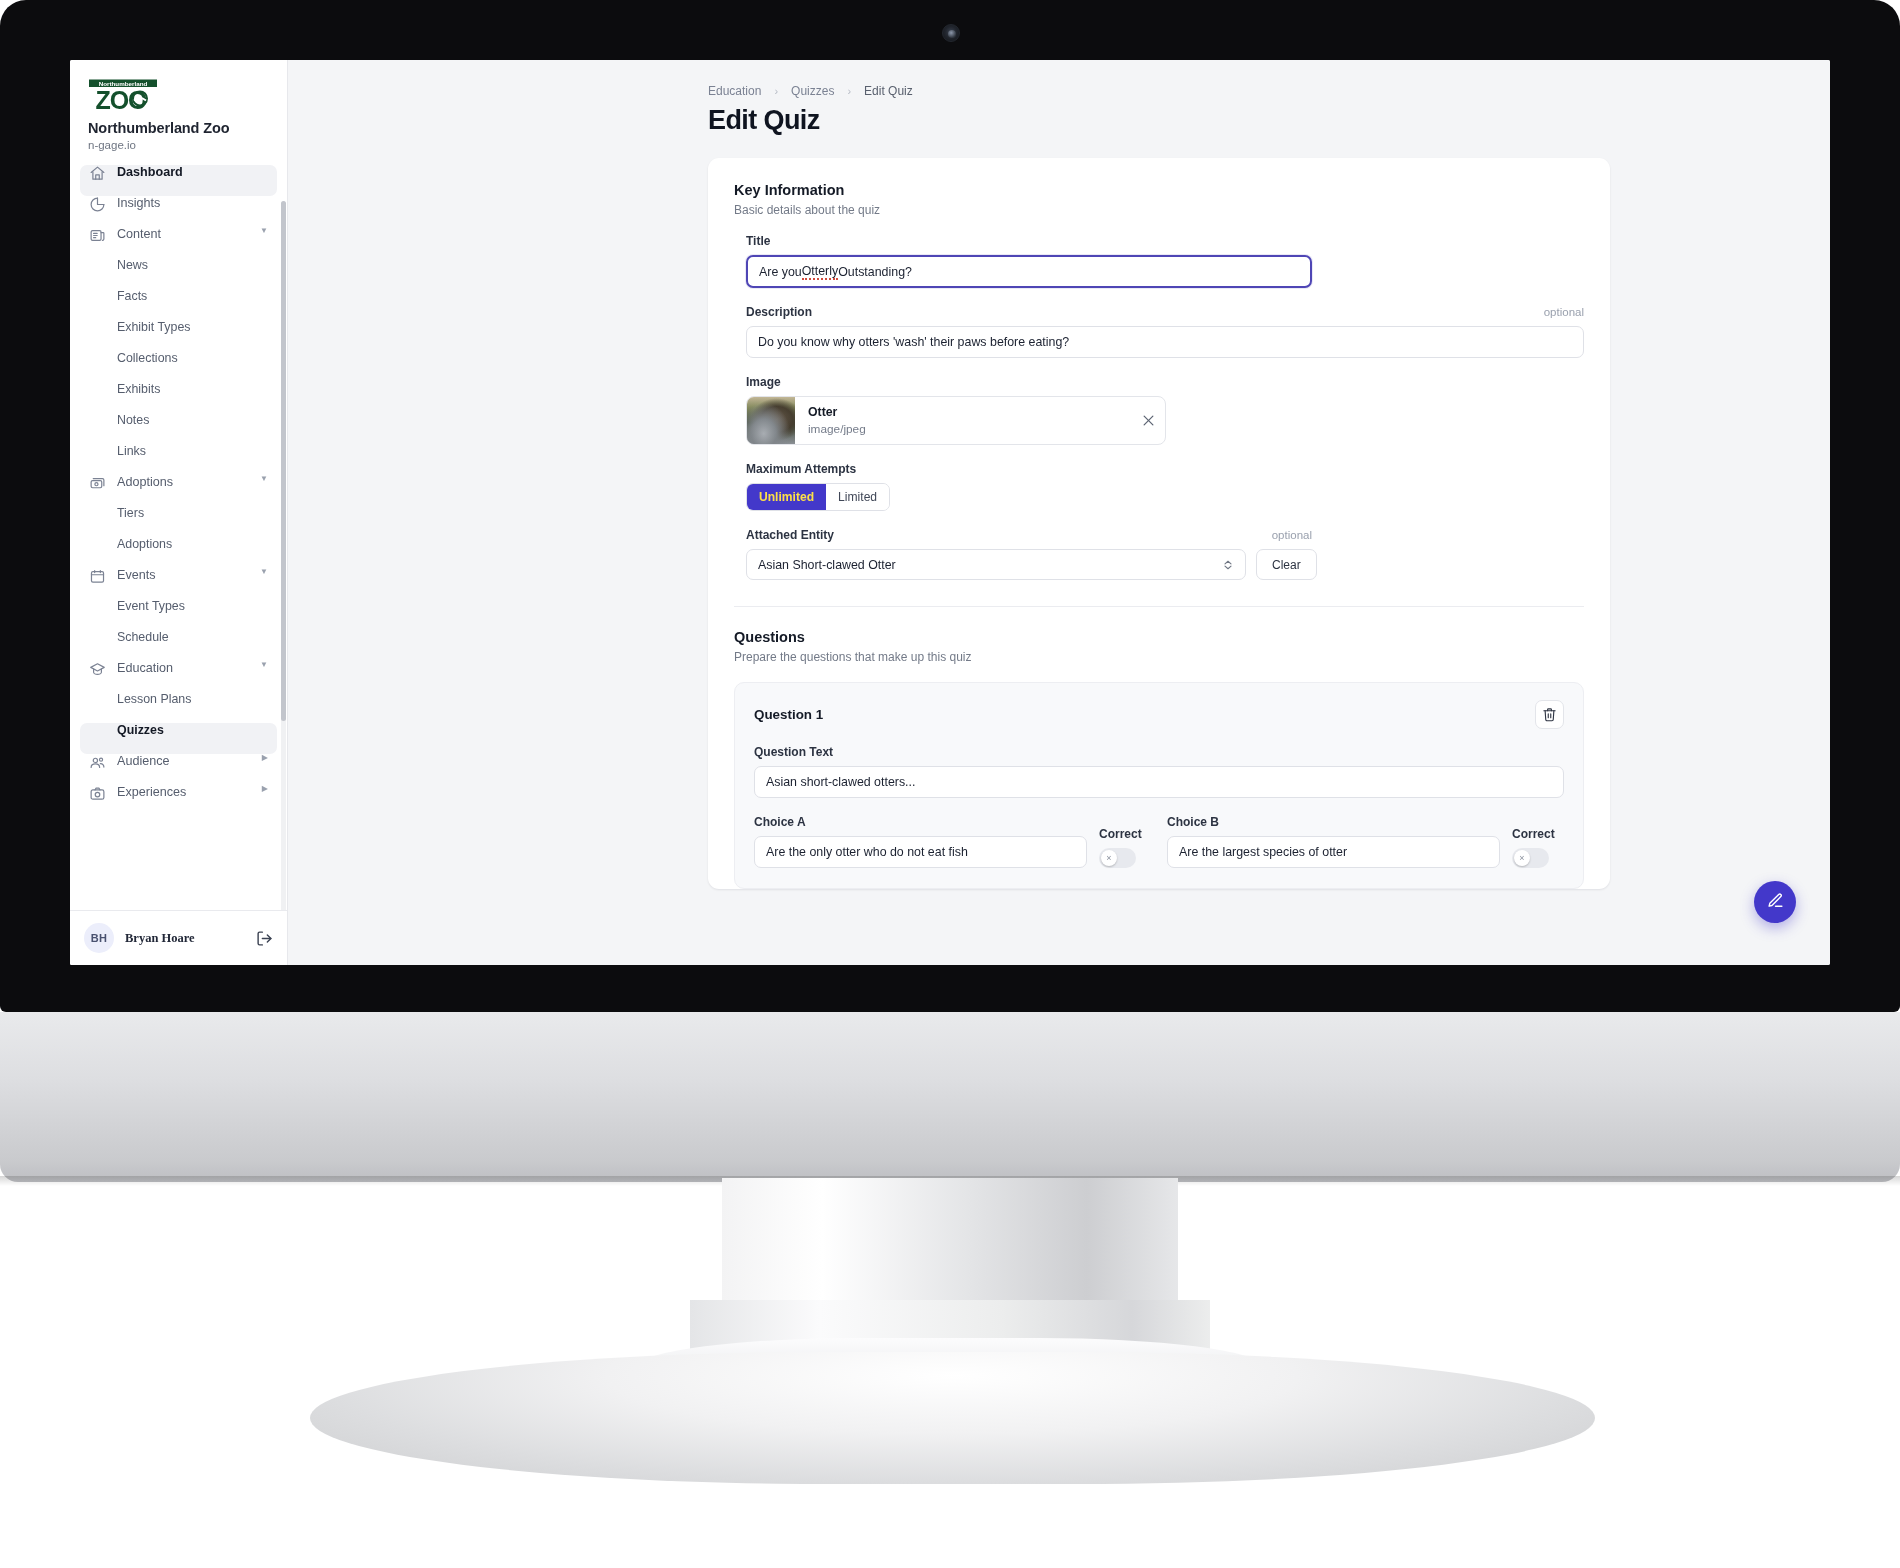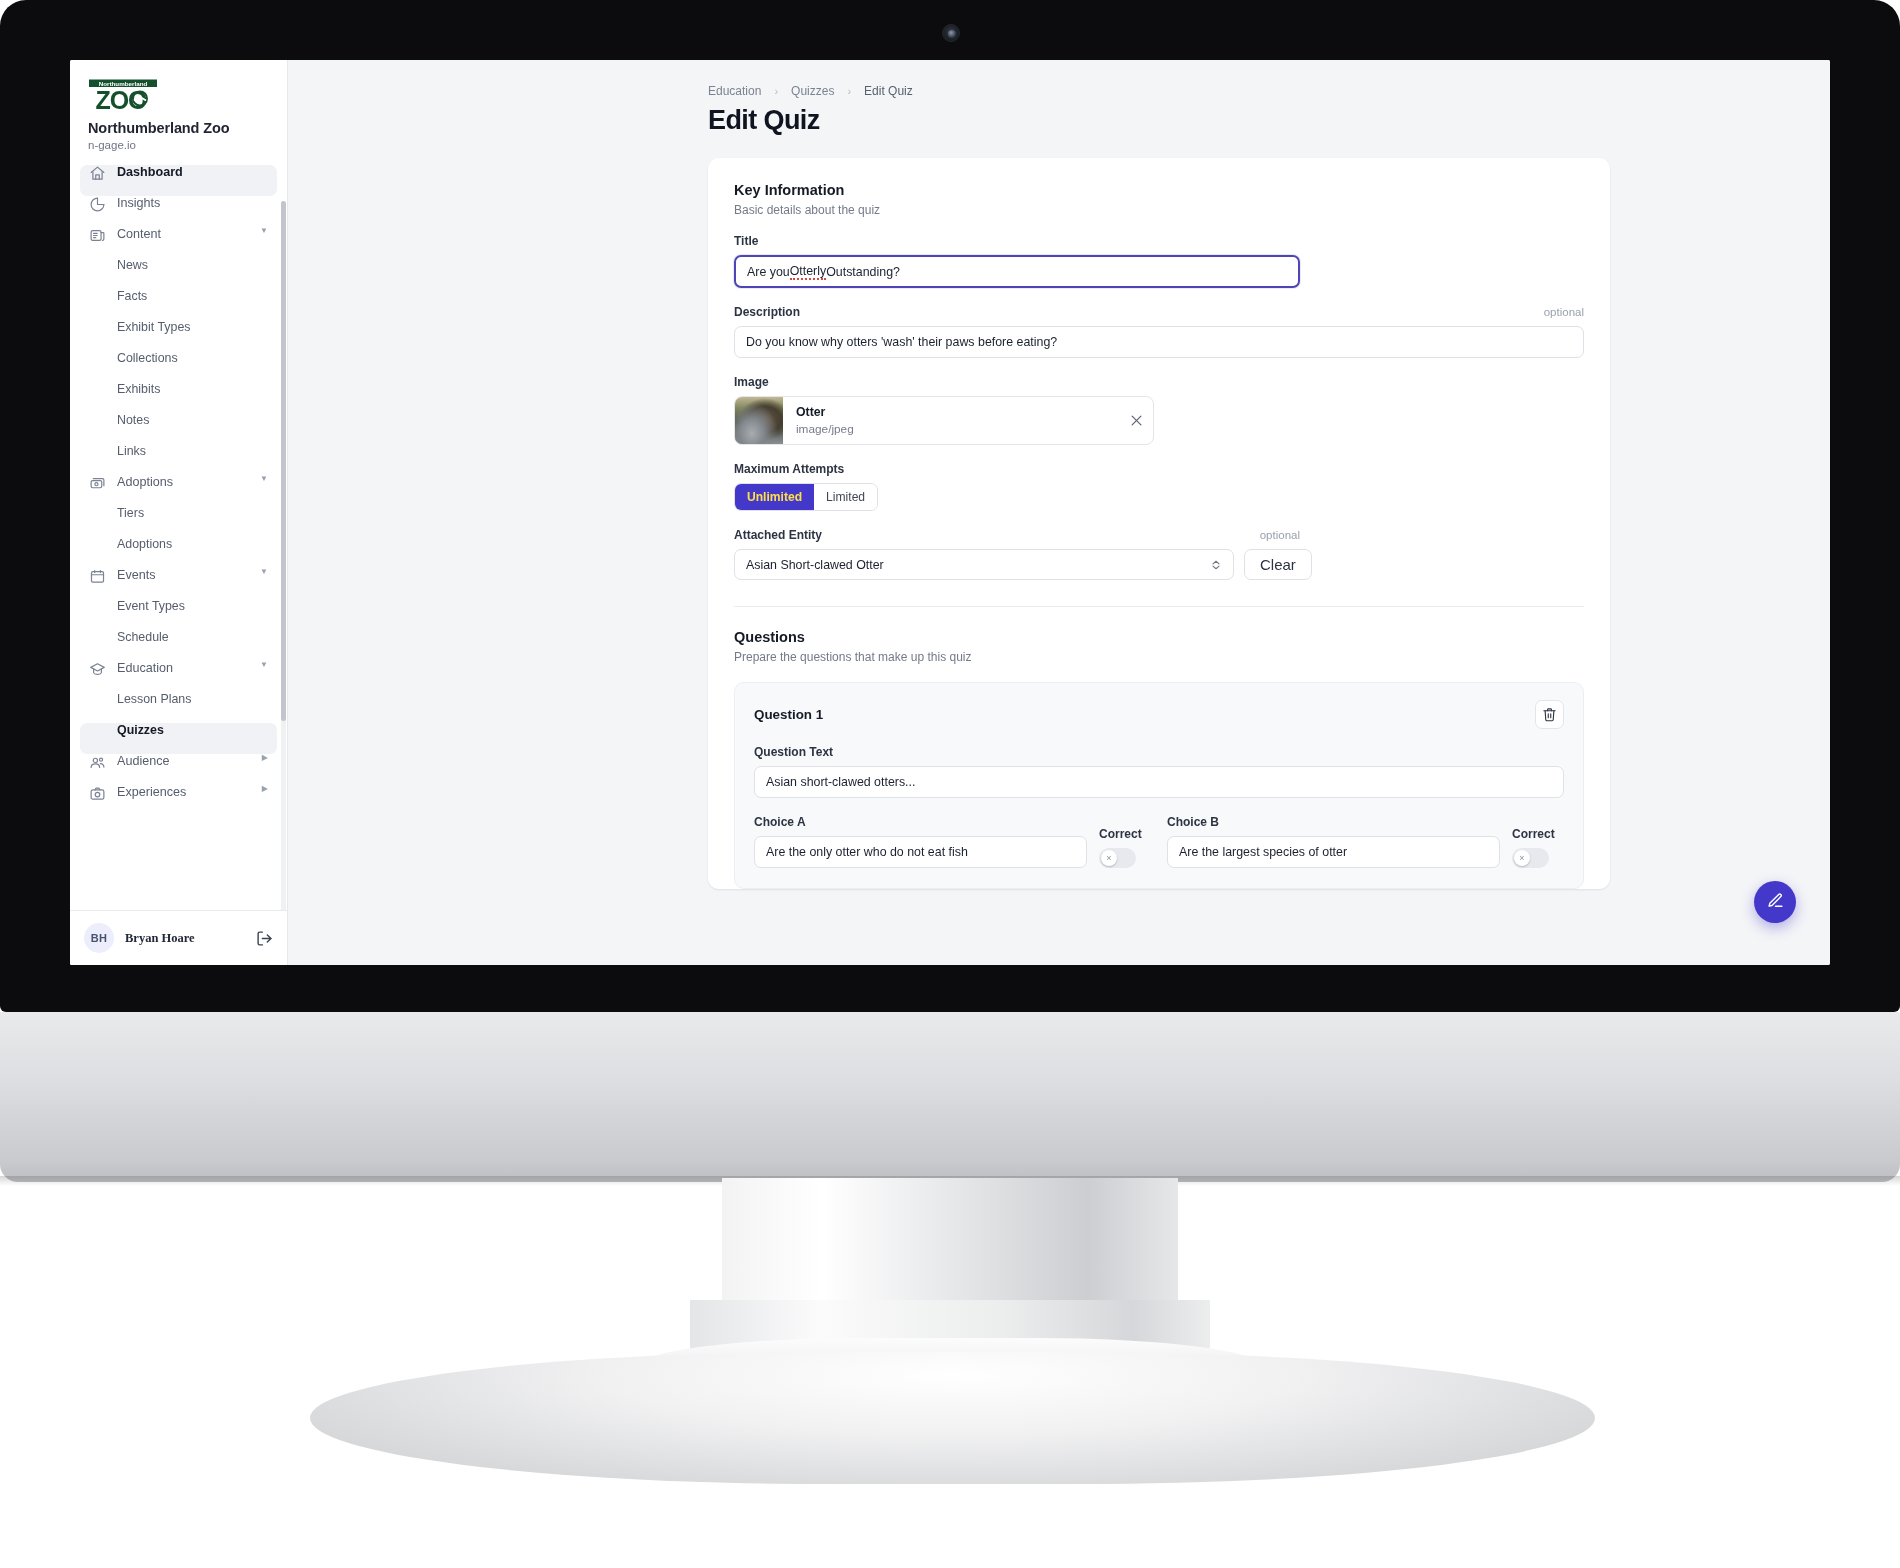--- a/index.html
+++ b/index.html
@@ -138,21 +138,21 @@
     margin: 0 220px 0 420px;
     background: #ffffff; border-radius: 11px;
     box-shadow: 0 1px 2px rgba(16,24,40,.05), 0 1px 3px rgba(16,24,40,.04);
     padding: 24px 26px 0 26px;
     min-height: 700px;
   }
 
   .sec-title { font-size: 14.5px; font-weight: 700; color: #141a26; }
   .sec-sub { font-size: 12px; color: #737a88; margin-top: 5px; }
 
-  .field { margin-top: 17px; }
+  .field { margin-top: 17px; margin-left: 12px; }
   .flabel-row { display: flex; align-items: baseline; }
   .flabel { font-size: 12px; font-weight: 700; color: #2c3342; margin-bottom: 7px; }
   .optional { margin-left: auto; font-size: 11.5px; color: #9aa1ae; font-weight: 400; }
 
   .input {
     width: 100%; height: 32px; border: 1px solid #dfe1e7; border-radius: 7px;
     background: #fff; font-size: 12.4px; color: #1b2130;
     padding: 0 11px; display: flex; align-items: center;
     font-family: "Liberation Sans", sans-serif;
   }
@@ -192,21 +192,21 @@
 
   
   .selrow { display: flex; align-items: center; gap: 10px; }
   .select {
     width: 500px; height: 31px; border: 1px solid #dfe1e7; border-radius: 7px; background: #fff;
     display: flex; align-items: center; padding: 0 11px; font-size: 12.4px; color: #1b2130;
   }
   .chev { margin-left: auto; color: #6f7683; display: flex; flex-direction: column; line-height: 6px; font-size: 8px; }
   .btn-clear {
     height: 31px; padding: 0 15px; border: 1px solid #dfe1e7; border-radius: 7px;
-    background: #fff; font-size: 15px; color: #2c3342; display: flex; align-items: center; cursor:pointer;
+    background: #fff; font-size: 12px; color: #2c3342; display: flex; align-items: center; cursor:pointer;
   }
 
   .divider { height: 1px; background: #ebecf0; margin: 26px 0 0 0; }
 
   
   .qbox {
     margin-top: 18px; background: #f8f9fb; border: 1px solid #edeef2;
     border-radius: 10px; padding: 17px 19px 20px 19px;
   }
   .qhead { display: flex; align-items: center; }

